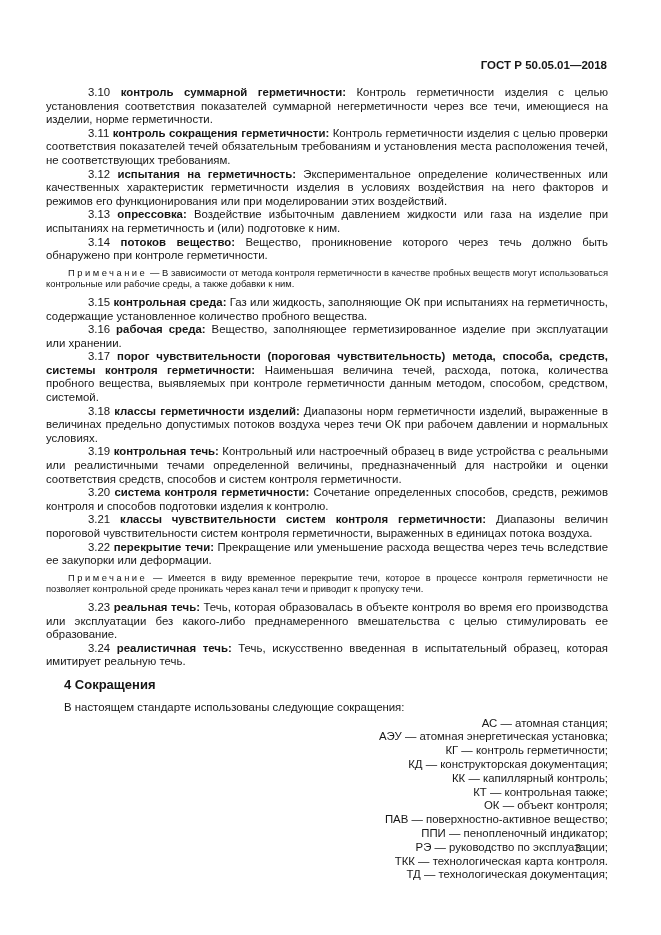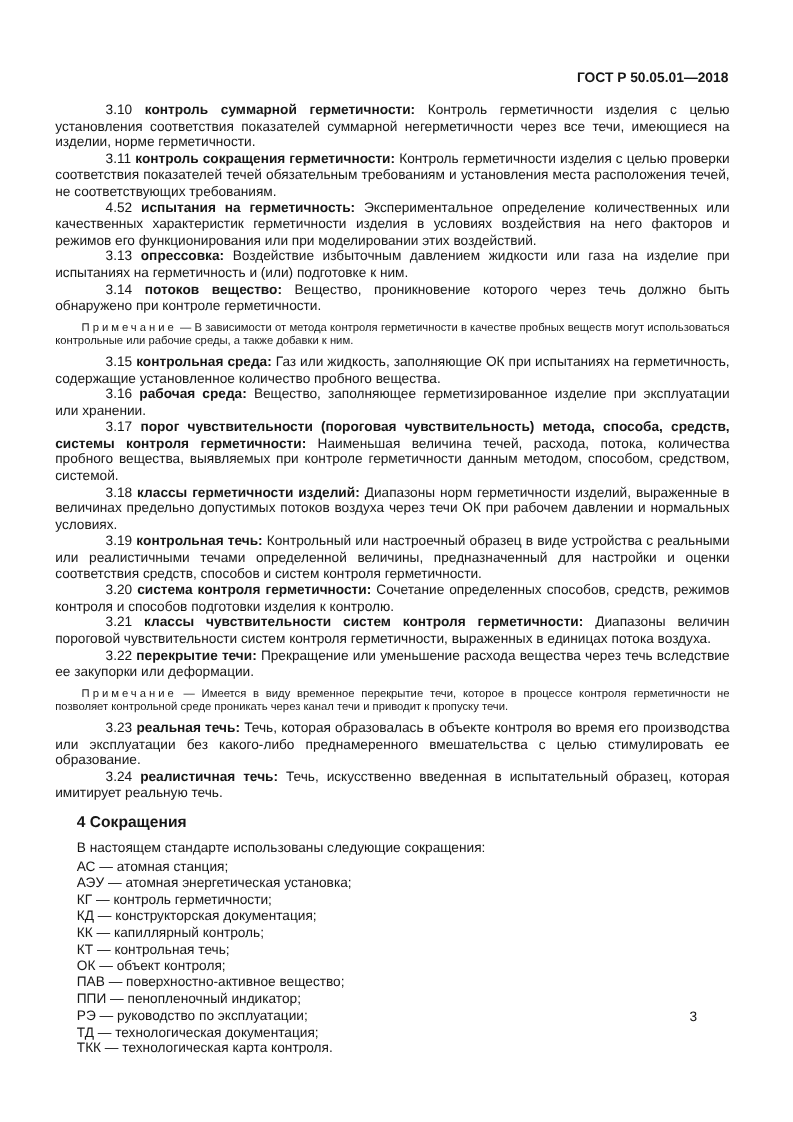--- a/index.html
+++ b/index.html
@@ -54,42 +54,42 @@
     font-size: 13px;
     line-height: 17px;
     font-weight: bold;
   }
   p.intro { margin-bottom: 2px; }
   p.abbr {
     margin: 0;
     padding-left: 18px;
     font-size: 11.4px;
     line-height: 13.8px;
-    text-align: left;
+    text-align: right;
   }
   .page-number {
     position: absolute;
     top: 842px;
     right: 80px;
     font-size: 11.4px;
     line-height: 13px;
   }
 </style>
 </head>
 <body>
 
 <div class="running-header">ГОСТ Р 50.05.01—2018</div>
 
 <div class="content">
 
   <p class="def"><span class="num">3.10</span> <span class="term">контроль суммарной герметичности:</span> <span class="deftext">Контроль герметичности изделия с целью установления соответствия показателей суммарной негерметичности через все течи, имеющиеся на изделии, норме герметичности.</span></p>
 
   <p class="def"><span class="num">3.11</span> <span class="term">контроль сокращения герметичности:</span> <span class="deftext">Контроль герметичности изделия с целью проверки соответствия показателей течей обязательным требованиям и установления места расположения течей, не соответствующих требованиям.</span></p>
 
-  <p class="def"><span class="num">4.52</span> <span class="term">испытания на герметичность:</span> <span class="deftext">Экспериментальное определение количественных или качественных характеристик герметичности изделия в условиях воздействия на него факторов и режимов его функционирования или при моделировании этих воздействий.</span></p>
+  <p class="def"><span class="num">3.12</span> <span class="term">испытания на герметичность:</span> <span class="deftext">Экспериментальное определение количественных или качественных характеристик герметичности изделия в условиях воздействия на него факторов и режимов его функционирования или при моделировании этих воздействий.</span></p>
 
   <p class="def"><span class="num">3.13</span> <span class="term">опрессовка:</span> <span class="deftext">Воздействие избыточным давлением жидкости или газа на изделие при испытаниях на герметичность и (или) подготовке к ним.</span></p>
 
   <p class="def"><span class="num">3.14</span> <span class="term">потоков вещество:</span> <span class="deftext">Вещество, проникновение которого через течь должно быть обнаружено при контроле герметичности.</span></p>
 
   <p class="note"><span class="note-label">Примечание</span> <span class="note-text">— В зависимости от метода контроля герметичности в качестве пробных веществ могут использоваться контрольные или рабочие среды, а также добавки к ним.</span></p>
 
   <p class="def"><span class="num">3.15</span> <span class="term">контрольная среда:</span> <span class="deftext">Газ или жидкость, заполняющие ОК при испытаниях на герметичность, содержащие установленное количество пробного вещества.</span></p>
 
   <p class="def"><span class="num">3.16</span> <span class="term">рабочая среда:</span> <span class="deftext">Вещество, заполняющее герметизированное изделие при эксплуатации или хранении.</span></p>
@@ -114,23 +114,23 @@
 
   <h2 class="section-heading">4 Сокращения</h2>
 
   <p class="intro">В настоящем стандарте использованы следующие сокращения:</p>
 
   <p class="abbr">АС — атомная станция;</p>
   <p class="abbr">АЭУ — атомная энергетическая установка;</p>
   <p class="abbr">КГ — контроль герметичности;</p>
   <p class="abbr">КД — конструкторская документация;</p>
   <p class="abbr">КК — капиллярный контроль;</p>
-  <p class="abbr">КТ — контрольная течь;</p>
+  <p class="abbr">КТ — контрольная также;</p>
   <p class="abbr">ОК — объект контроля;</p>
   <p class="abbr">ПАВ — поверхностно-активное вещество;</p>
   <p class="abbr">ППИ — пенопленочный индикатор;</p>
   <p class="abbr">РЭ — руководство по эксплуатации;</p>
+  <p class="abbr">ТКК — технологическая карта контроля.</p>
   <p class="abbr">ТД — технологическая документация;</p>
-  <p class="abbr">ТКК — технологическая карта контроля.</p>
 
 </div>
 
 <div class="page-number">3</div>
 
 </body></html>

